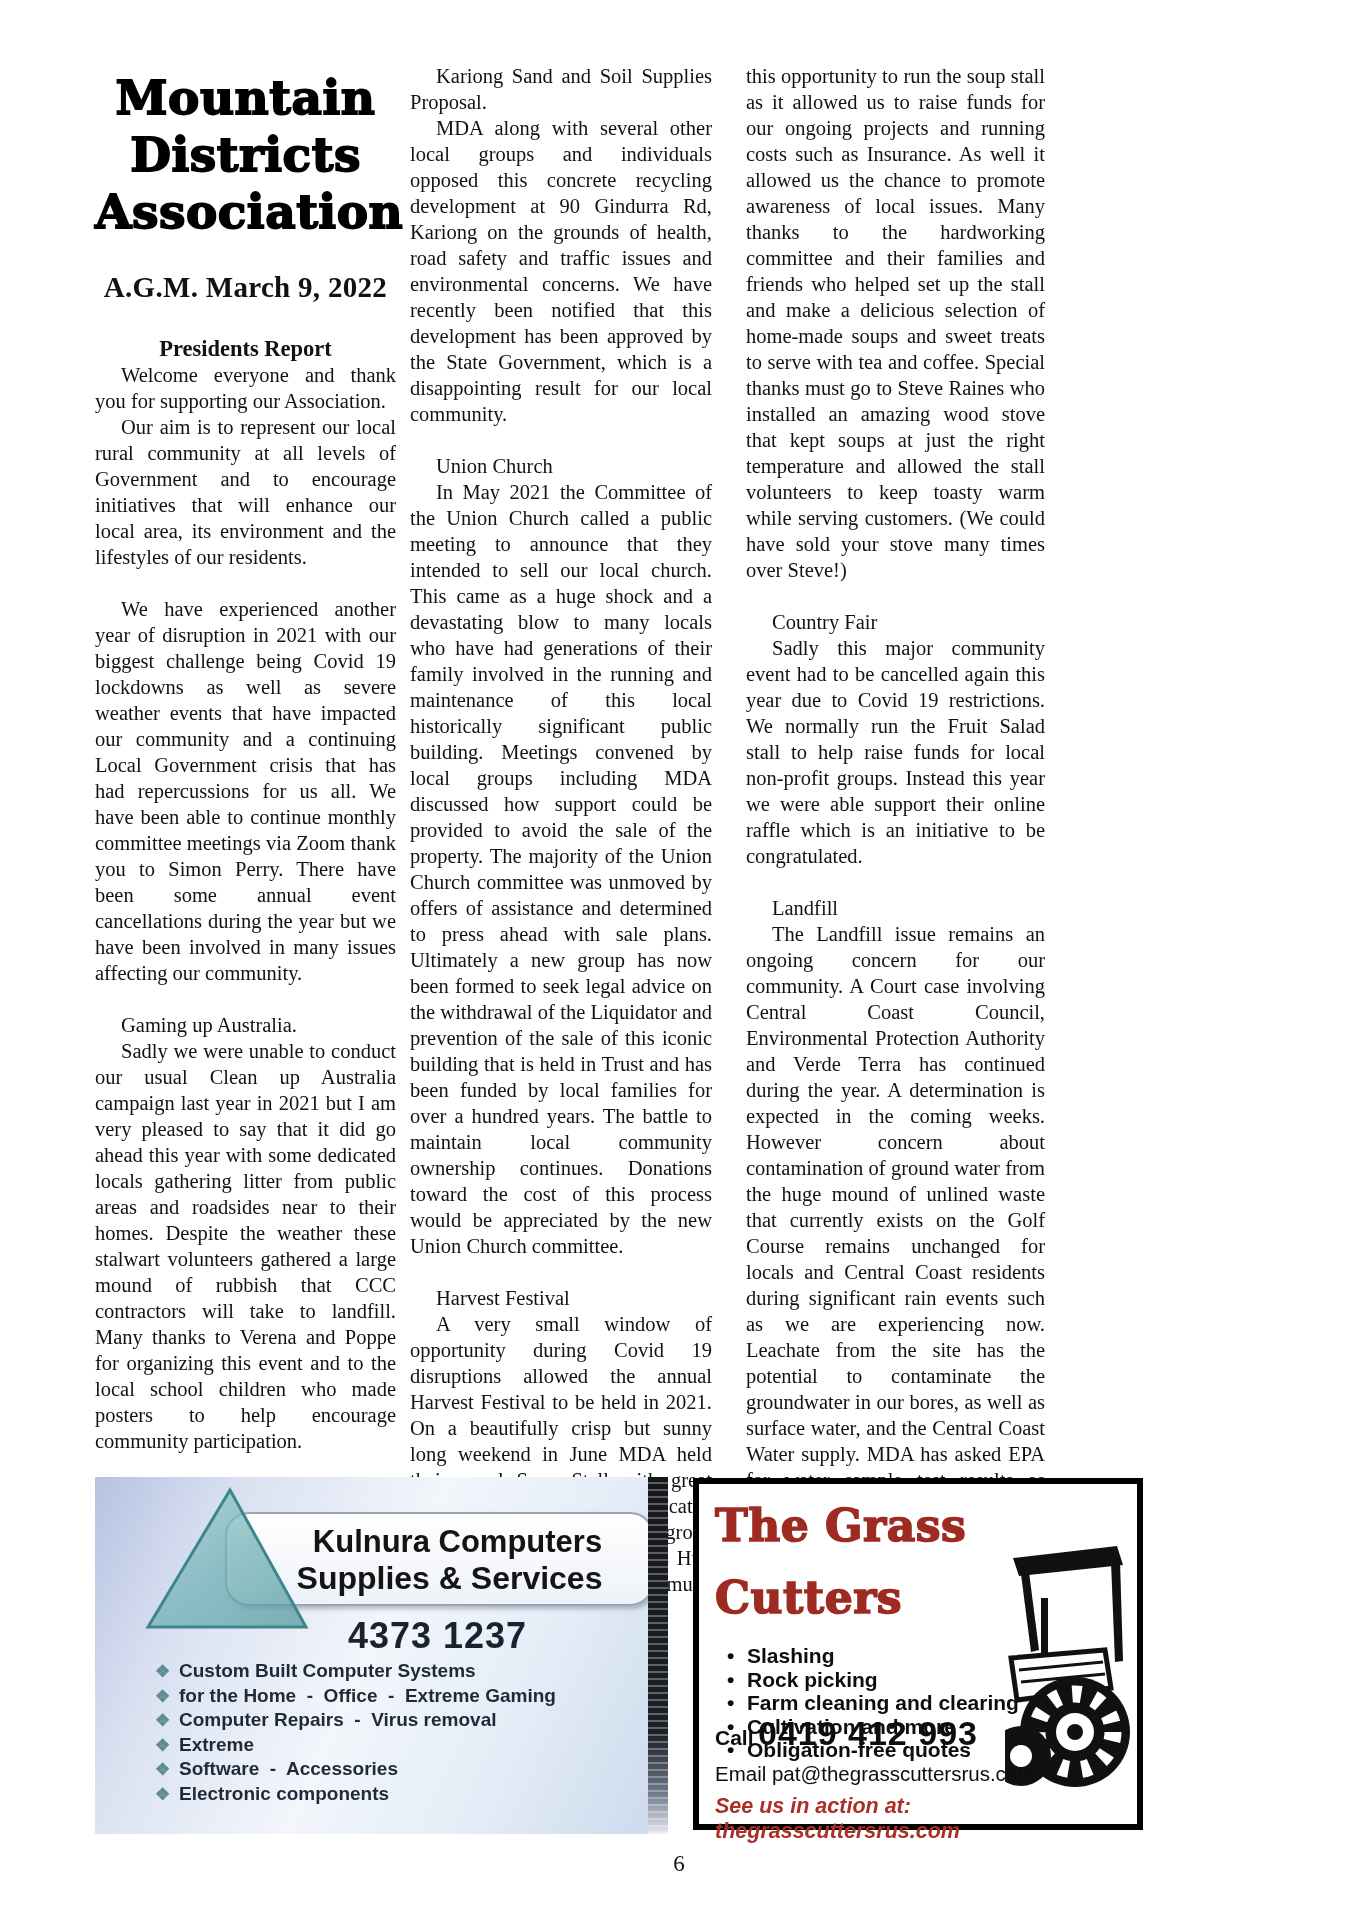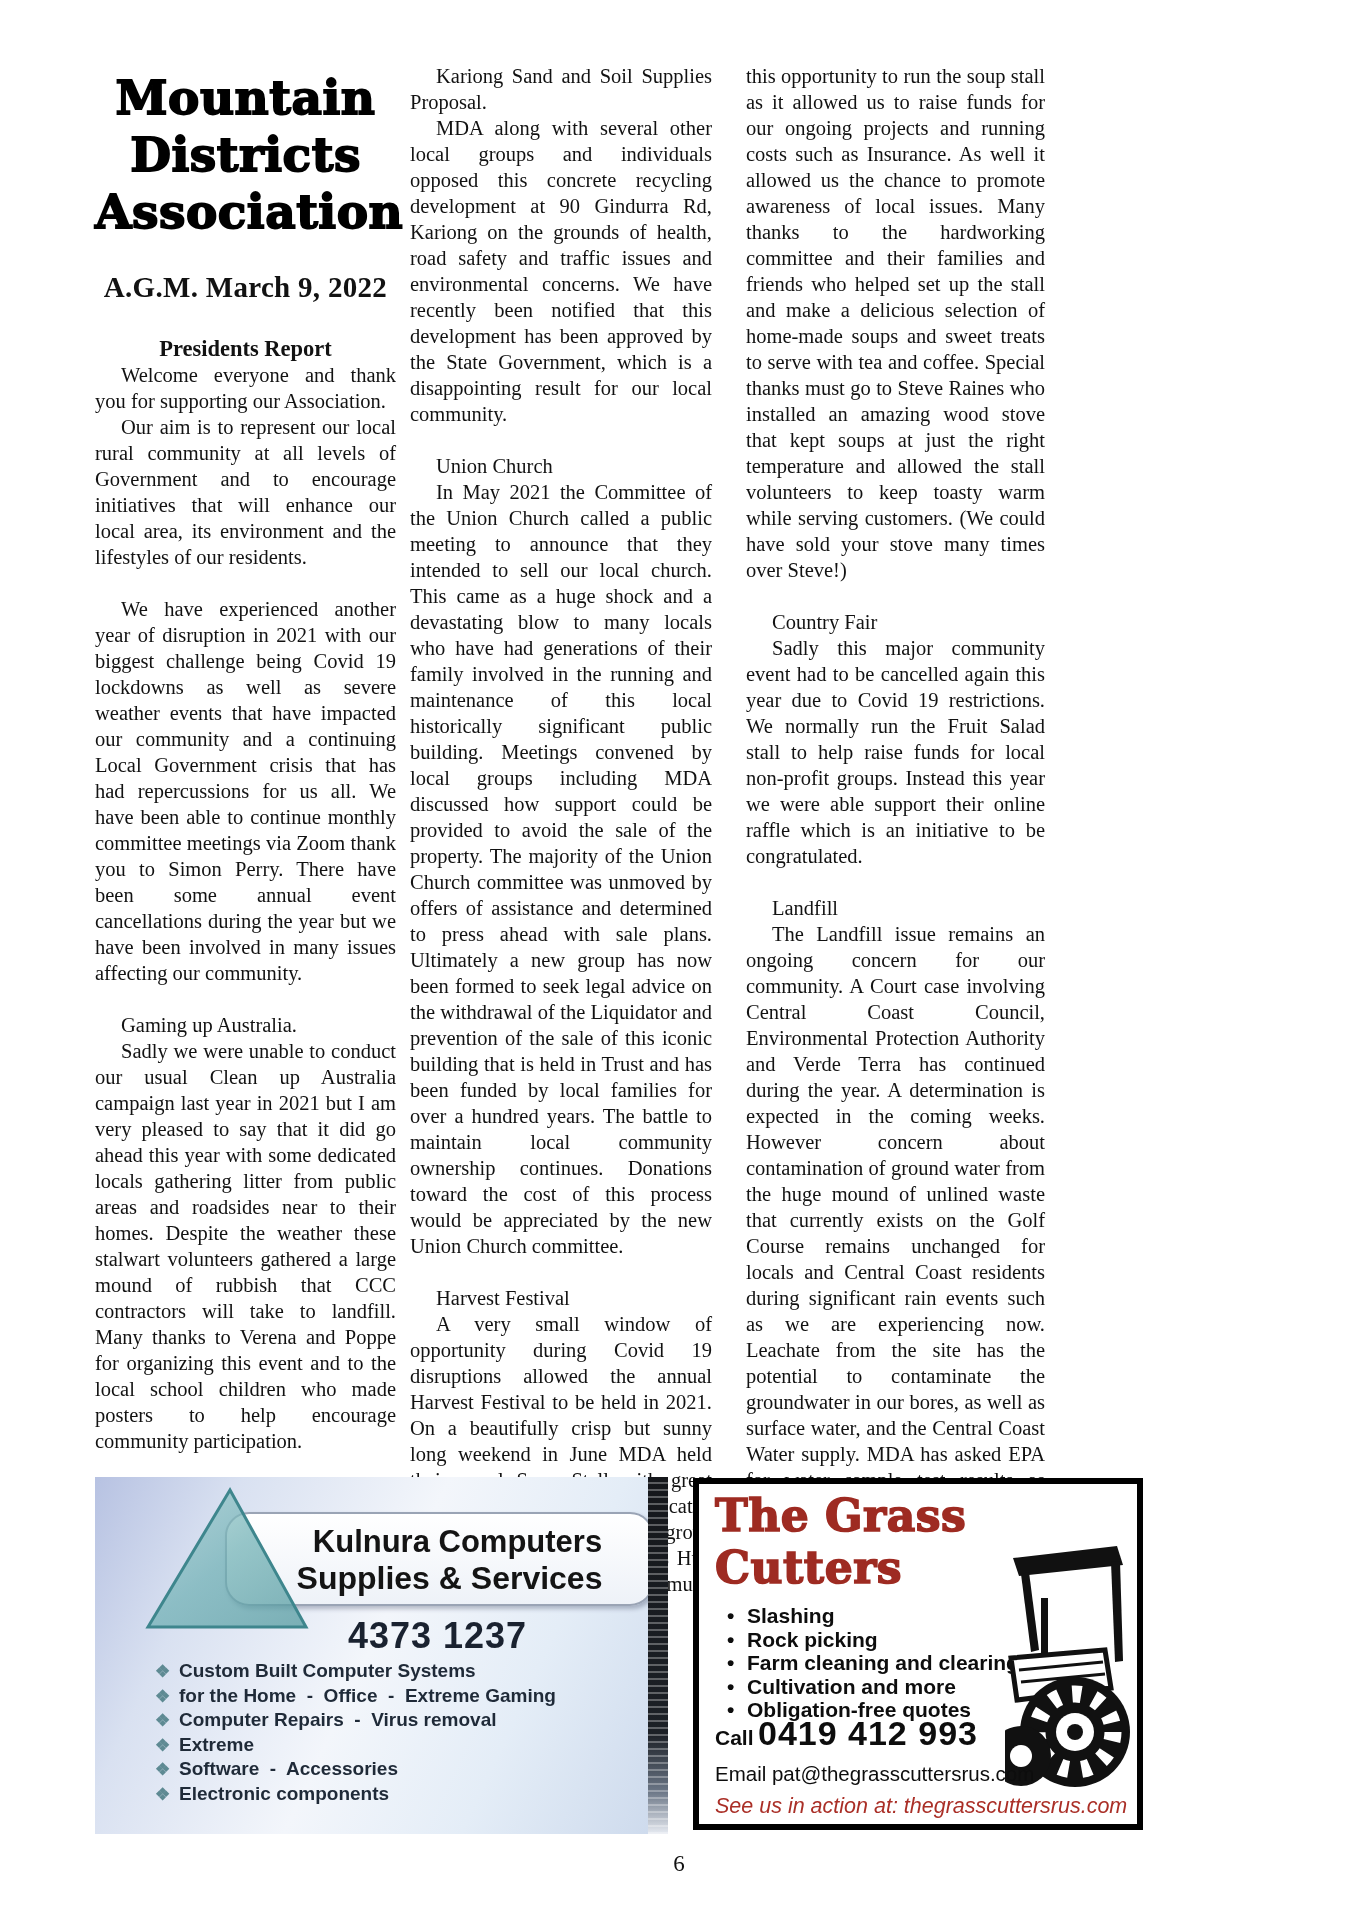--- a/index.html
+++ b/index.html
@@ -74,37 +74,37 @@
 
   
   .grass-ad {
     position:absolute; left:693px; top:1478px; width:450px; height:352px;
     background:#ffffff; border:6px solid #000; box-sizing:border-box;
     font-family:"Liberation Sans", sans-serif; color:#0d0d0d;
   }
   .gc-title {
     margin:6px 0 0 16px;
     font-family:"DejaVu Serif", serif; font-weight:bold;
-    font-size:44px; line-height:52px; color:#9e2b22;
+    font-size:44px; line-height:72px; color:#9e2b22;
     -webkit-text-stroke:1.6px #9e2b22; letter-spacing:0.5px;
   }
   .gc-list {
     margin:10px 0 0 28px; padding:0; list-style:none;
     font-weight:bold; font-size:21px; line-height:23.5px;
   }
   .gc-list li { display:flex; align-items:baseline; }
   .gc-bullet { flex:0 0 20px; width:20px; font-size:21px; }
   .gc-tractor { position:absolute; right:2px; top:56px; }
   .gc-call { position:absolute; left:16px; top:230px; white-space:nowrap; }
   .gc-call-label { font-size:21px; font-weight:bold; }
   .gc-phone { font-size:34px; font-weight:bold; letter-spacing:1px; }
   .gc-email { position:absolute; left:16px; top:278px; font-size:20.5px; }
   .gc-action {
     position:absolute; left:16px; top:310px;
-    font-size:21.5px; font-weight:normal; font-style:italic; color:#aa2f27;
+    font-size:21.5px; font-weight:bold; font-style:italic; color:#aa2f27;
   }
 
   .page-num {
     position:absolute; left:664px; top:1851px; width:30px; text-align:center;
     font-size:23px; color:#111;
   }
 </style>
 </head>
 <body>
 

